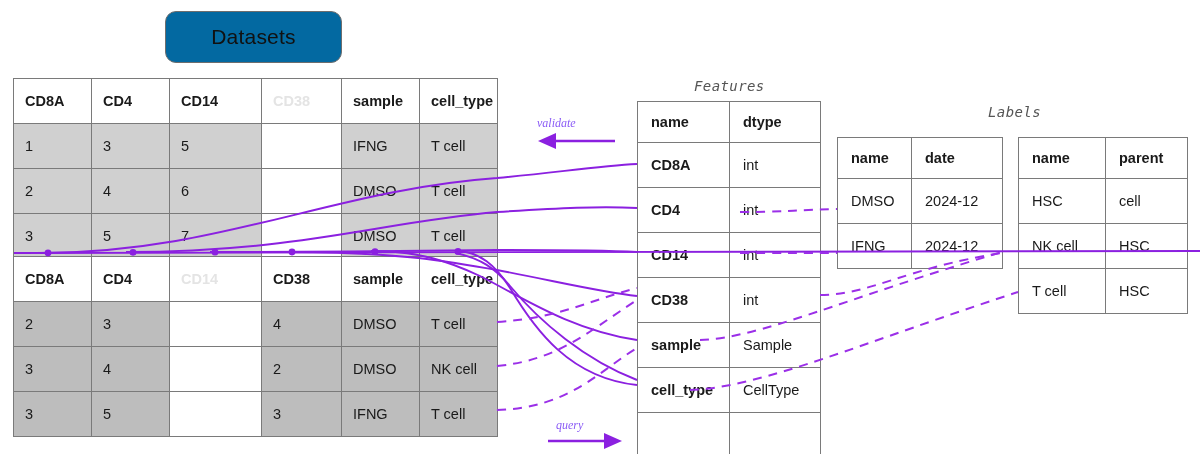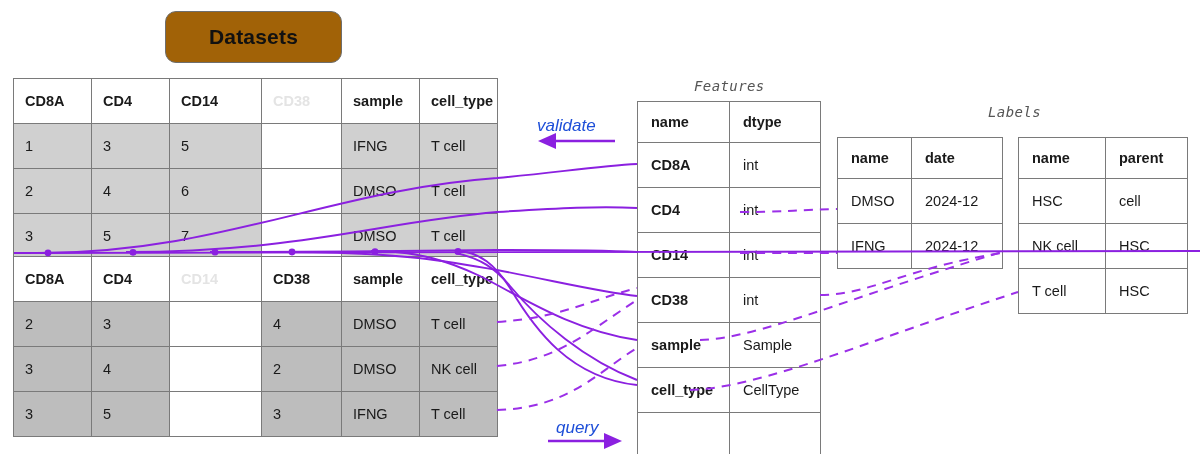--- a/index.html
+++ b/index.html
@@ -6,25 +6,25 @@
   body{
     width:1200px;height:454px;position:relative;overflow:hidden;
     font-family:"Liberation Sans", sans-serif;
     color:#1a1a1a;
   }
   .stage{position:absolute;left:0;top:0;width:1200px;height:454px;}
 
   
   .pill{
     position:absolute;
-    background:#a16207;
+    background:#0369a1;
     border:1.4px solid #6e6e6e;
     border-radius:11px;
     display:flex;align-items:center;justify-content:center;
-    font-size:21px;font-weight:700;color:#111;
+    font-size:21px;font-weight:400;color:#111;
     letter-spacing:.2px;
   }
   #pill-datasets{left:165px;top:11px;width:175px;height:50px;}
   #pill-registries{left:830px;top:11px;width:176px;height:50px;}
 
   
   .caption{
     position:absolute;
     font-family:"DejaVu Sans Mono", monospace;
     font-style:italic;
@@ -82,24 +82,24 @@
   
   svg#wires{position:absolute;left:0;top:0;width:1200px;height:454px;pointer-events:none;}
   .solid-wire{fill:none;stroke:#8b20e0;stroke-width:1.9;}
   .dash-wire{fill:none;stroke:#9b2fe8;stroke-width:2;stroke-dasharray:9 7;}
   .wire-dot{fill:#8b20e0;}
   .arrow-line{stroke:#8b20e0;stroke-width:2.6;fill:none;}
   .arrow-head{fill:#8b20e0;}
 
   .arrow-label{
     position:absolute;
-    font-family:Liberation Sans, sans-serif;
+    font-family:Liberation Serif, serif;
     font-style:italic;
-    font-size:17px;
-    color:#1d4ed8;
+    font-size:12px;
+    color:#8b5cf6;
     white-space:nowrap;
   }
   #lbl-validate{left:537px;top:116px;}
   #lbl-query{left:556px;top:418px;}
 </style>
 </head>
 <body>
 
 <div class="stage">
 

